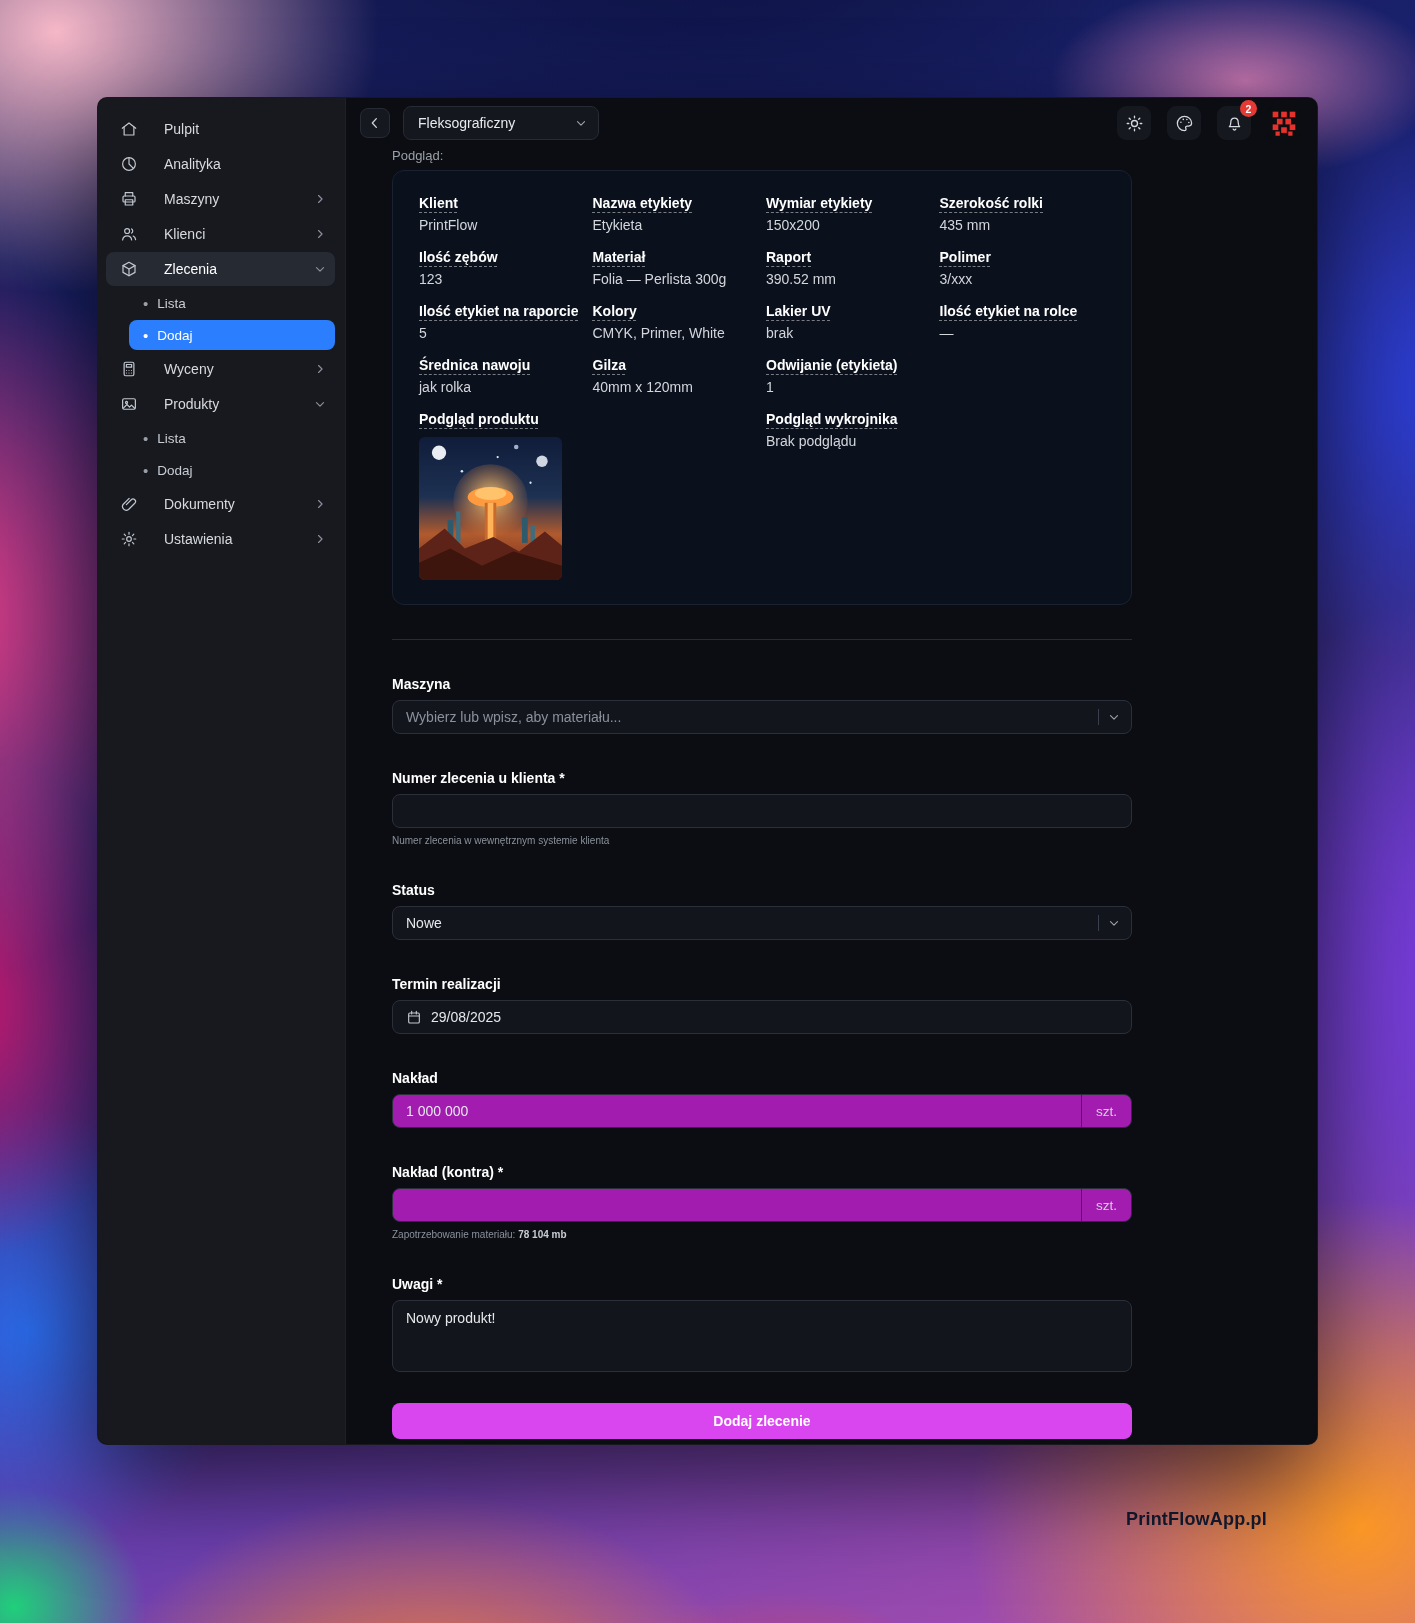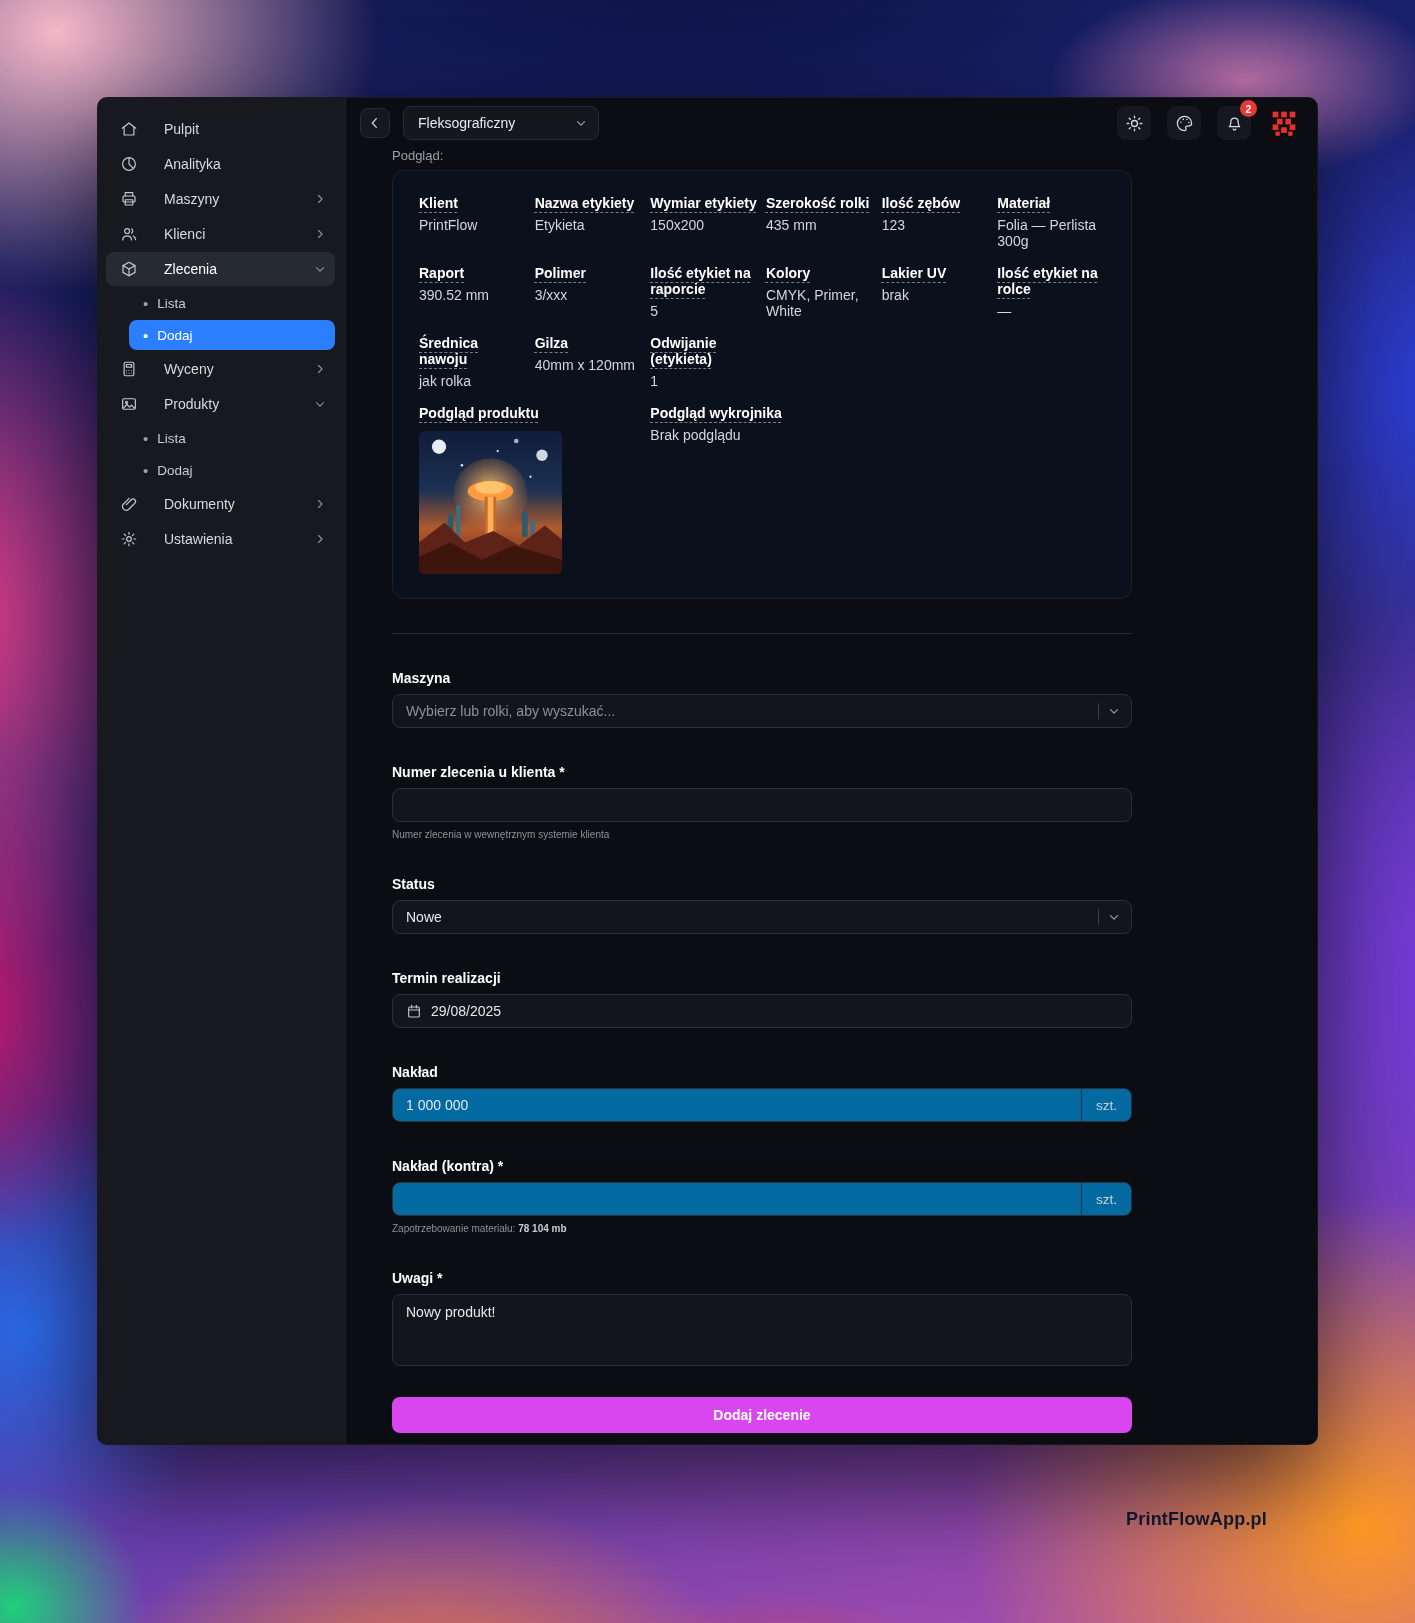--- a/index.html
+++ b/index.html
@@ -58,21 +58,21 @@
   .badge{position:absolute;top:-6px;right:-6px;min-width:17px;height:17px;border-radius:9px;background:#e53935;
     color:#fff;font-size:10.5px;font-weight:700;display:flex;align-items:center;justify-content:center;padding:0 4px}
   .avatar{width:34px;height:34px;border-radius:8px;overflow:hidden;cursor:pointer;background:#0c0d10}
 
   .content{flex:1;overflow:hidden;padding-left:46px}
   .col{width:740px}
   .section-label{margin-top:0;font-size:13px;color:#9aa0a8}
 
   
   .panel{margin-top:7px;background:#0b101d;border:1px solid #1a2130;border-radius:12px;
-    padding:24px 26px;display:grid;grid-template-columns:repeat(6,1fr);row-gap:16px;column-gap:8px}
+    padding:24px 26px;display:grid;grid-template-columns:repeat(4,1fr);row-gap:16px;column-gap:8px}
   .cell .lbl{font-size:14px;font-weight:700;color:#fff;text-decoration:underline;
     text-decoration-style:dashed;text-decoration-color:rgba(255,255,255,.45);
     text-decoration-thickness:1px;text-underline-offset:4px}
   .cell .val{margin-top:6px;font-size:14px;color:#d3d6db}
   .span2{grid-column:span 2}
   .prod-img{margin-top:10px;width:143px;height:143px;border-radius:6px;overflow:hidden}
 
   .hr{height:1px;background:#262b34;margin-top:34px}
 
   
@@ -83,21 +83,21 @@
     display:flex;align-items:center;padding:0 10px 0 13px;font-size:14px;color:#e6e8ec;cursor:pointer}
   .control .grow{flex:1}
   .placeholder{color:#8b919b}
   .vline{width:1px;height:16px;background:#39404d;margin-right:8px}
   .chev-icon{color:#9aa0aa;display:flex}
   .cal-icon{color:#c3c7cf;display:flex;margin-right:9px}
   input.txt{display:block;width:100%;height:34px;margin-top:8px;border-radius:8px;background:#12151c;
     border:1px solid #2a2f3a;color:#e6e8ec;font-size:14px;padding:0 13px;outline:none;font-family:inherit}
   .helper{margin-top:7px;font-size:10px;color:#8b919b}
   .helper .strong{color:#c9cdd4;font-weight:700}
-  .igroup{margin-top:8px;display:flex;height:34px;border:1px solid #2a2f3a;border-radius:8px;background:#0369a1;overflow:hidden}
+  .igroup{margin-top:8px;display:flex;height:34px;border:1px solid #2a2f3a;border-radius:8px;background:#a21caf;overflow:hidden}
   .igroup input{flex:1;min-width:0;background:transparent;border:none;color:#e6e8ec;font-size:14px;
     padding:0 13px;outline:none;font-family:inherit}
   .suffix{flex:0 0 auto;display:flex;align-items:center;padding:0 14px;border-left:1px solid #2a2f3a;
     color:#cfd3da;font-size:13.5px}
   textarea.txt{display:block;width:100%;height:72px;margin-top:8px;border-radius:8px;background:#12151c;
     border:1px solid #2a2f3a;color:#e6e8ec;font-size:14px;padding:9px 13px;resize:none;outline:none;font-family:inherit}
   .submit{display:block;margin-top:31px;width:100%;height:36px;border:none;border-radius:8px;background:#d946ef;
     color:#fff;font-size:14px;font-weight:700;font-family:inherit;cursor:pointer}
 </style>
 </head>
@@ -430,21 +430,21 @@
               <div class="lbl">Podgląd wykrojnika</div>
               <div class="val">Brak podglądu</div>
             </div>
           </div>
 
           <div class="hr"></div>
 
           <div class="fgroup first">
             <div class="flabel">Maszyna</div>
             <div class="control">
-              <span class="grow placeholder">Wybierz lub rolki, aby wyszukać...</span>
+              <span class="grow placeholder">Wybierz lub wpisz, aby materiału...</span>
               <span class="vline"></span>
               <span class="chev-icon">
                 <svg width="14" height="14" viewBox="0 0 24 24" fill="none" stroke="currentColor" stroke-width="2" stroke-linecap="round" stroke-linejoin="round">
                     <path d="m6 9.5 6 6 6-6"></path>
                   </svg>
               </span>
             </div>
           </div>
 
           <div class="fgroup">

